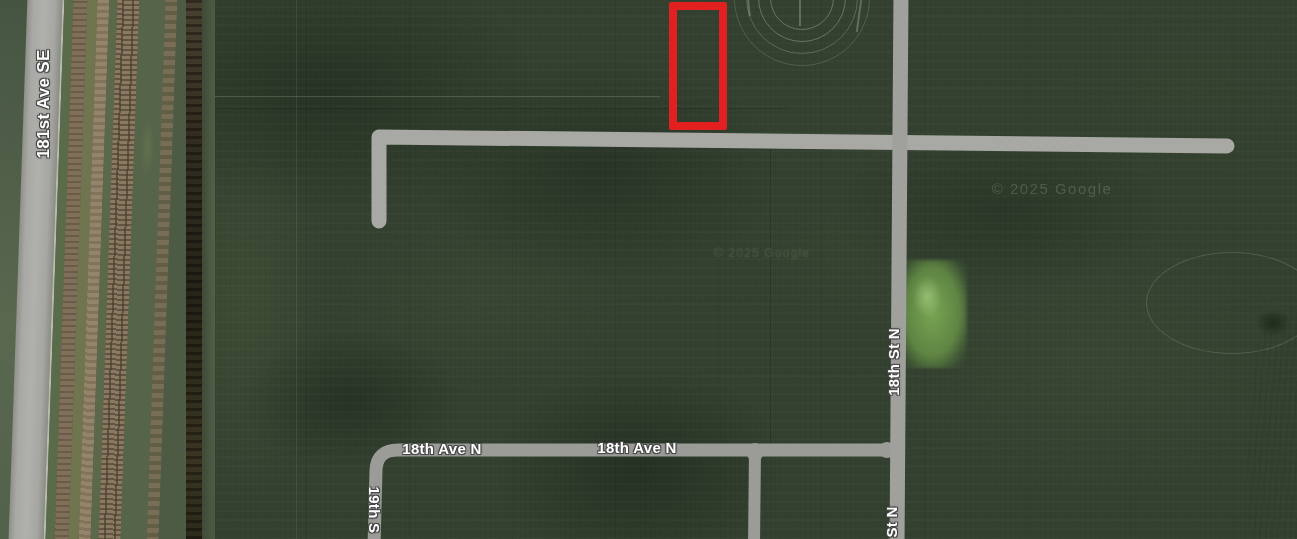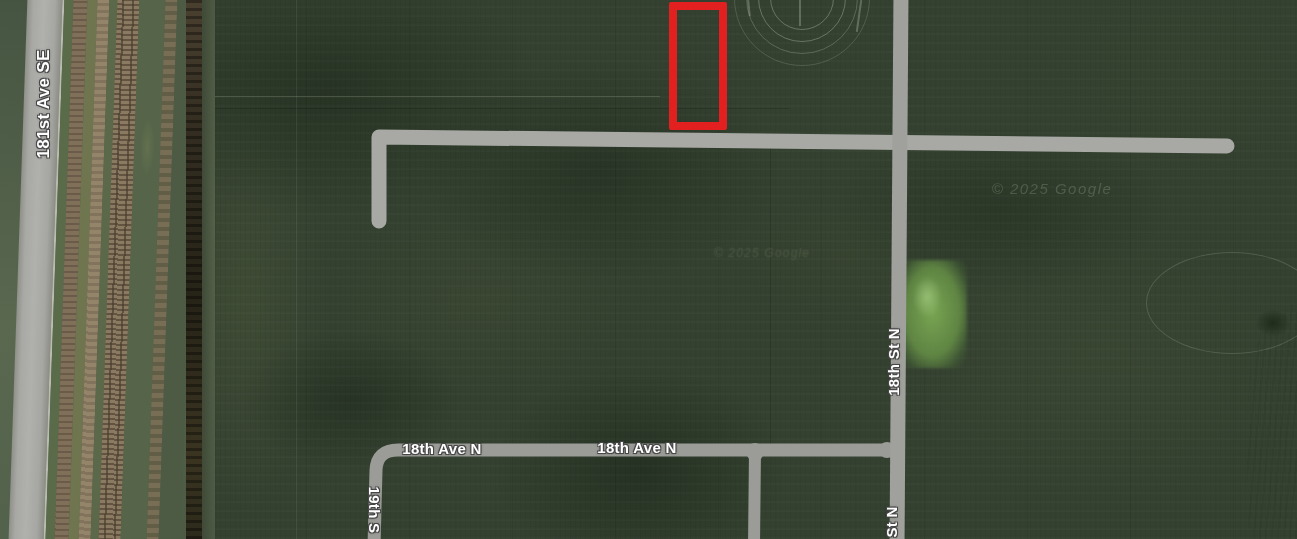--- a/index.html
+++ b/index.html
@@ -110,21 +110,21 @@
     letter-spacing:.3px;
     text-shadow:-1px -1px 0 #474747,1px -1px 0 #474747,-1px 1px 0 #474747,1px 1px 0 #474747,0 0 3px rgba(40,40,40,.8);}
   .l-181   {left:44px; top:104px;font-size:17px;transform:translate(-50%,-50%) rotate(-90deg);}
   .l-ave1  {left:442px;top:448px;font-size:15px;transform:translate(-50%,-50%);}
   .l-ave2  {left:637px;top:447px;font-size:15px;transform:translate(-50%,-50%);}
   .l-st18  {left:893px;top:362px;font-size:15px;transform:translate(-50%,-50%) rotate(-90deg);}
   .l-st18b {left:891px;top:522px;font-size:15px;transform:translate(-50%,-50%) rotate(-90deg);}
   .l-st19  {left:374px;top:510px;font-size:15px;transform:translate(-50%,-50%) rotate(90deg);}
 
   
-  .wm{position:absolute;color:rgba(160,168,146,.30);font-weight:normal;white-space:nowrap;font-style:italic;}
+  .wm{position:absolute;color:rgba(160,168,146,.30);font-weight:normal;white-space:nowrap;}
   .wm-1{left:1052px;top:188px;font-size:15px;letter-spacing:1.5px;transform:translate(-50%,-50%);}
   .wm-2{left:762px;top:253px;font-size:12px;letter-spacing:1.2px;transform:translate(-50%,-50%);color:rgba(70,80,60,.55);text-shadow:0 0 2px rgba(175,185,160,.2);}
 </style>
 </head>
 <body>
 
 <div class="map">
 
   <div class="layer field-base"></div>
   <div class="layer field-texture"></div>

